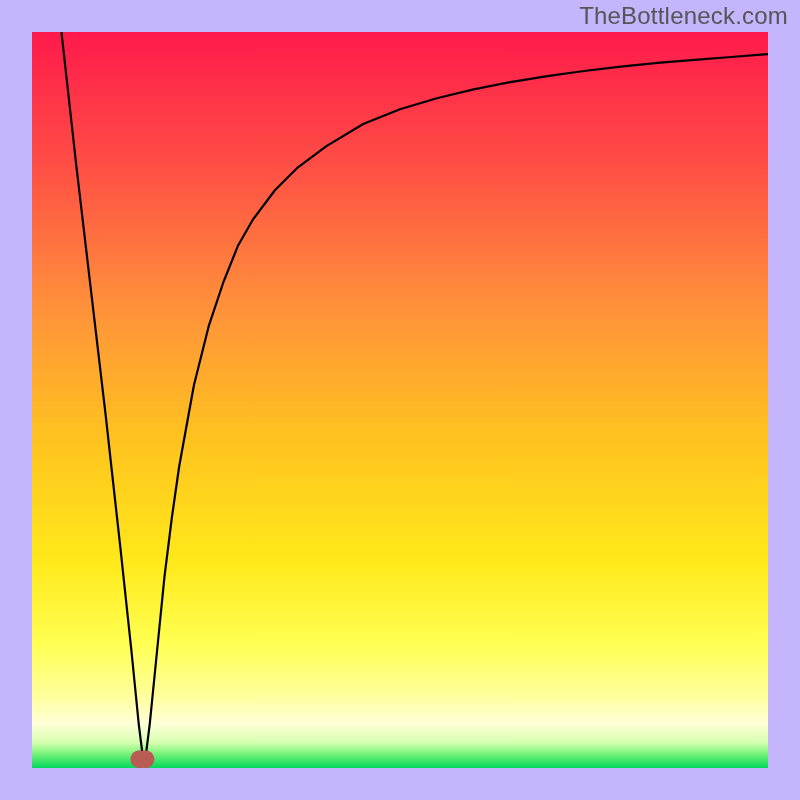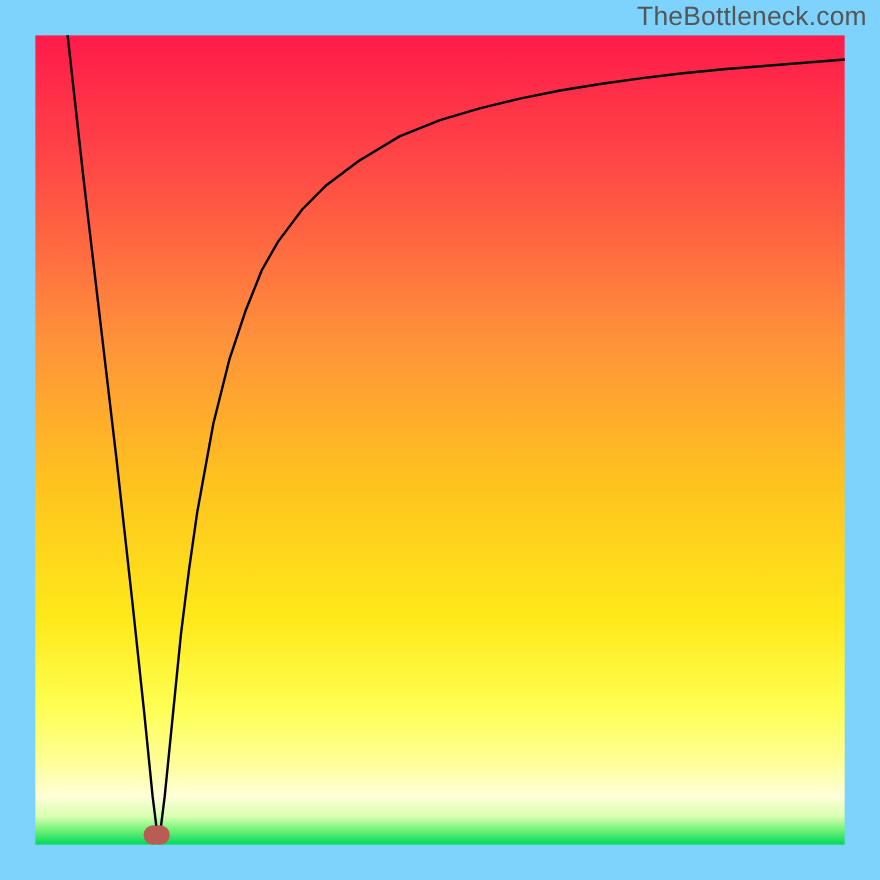--- a/index.html
+++ b/index.html
@@ -8,21 +8,21 @@
     width: 800px;
     height: 800px;
     background: #000;
     font-family: Arial, Helvetica, sans-serif;
     overflow: hidden;
   }
   .outer {
     position: relative;
     width: 800px;
     height: 800px;
-    background: #7dd3fc;
+    background: #c4b5fd;
   }
   .watermark {
     position: absolute;
     top: 2px;
     right: 12px;
     color: #555557;
     font-size: 24px;
     font-weight: 500;
     letter-spacing: 0.2px;
     z-index: 10;

